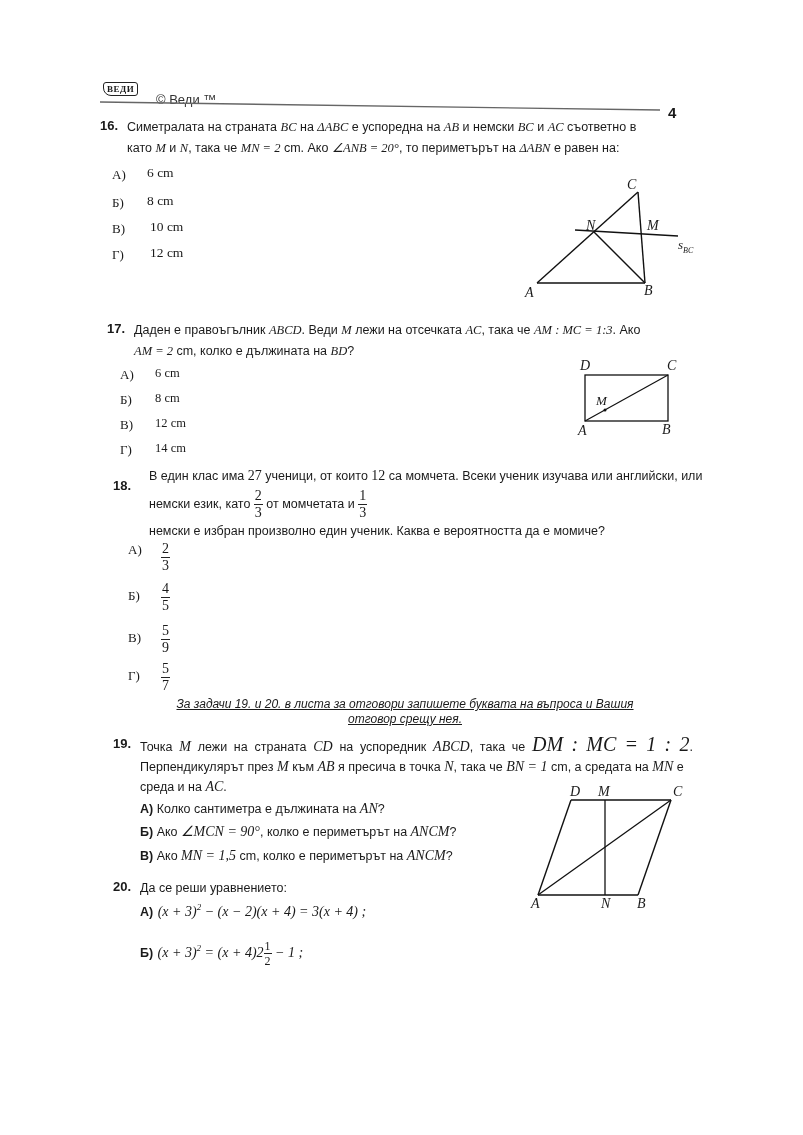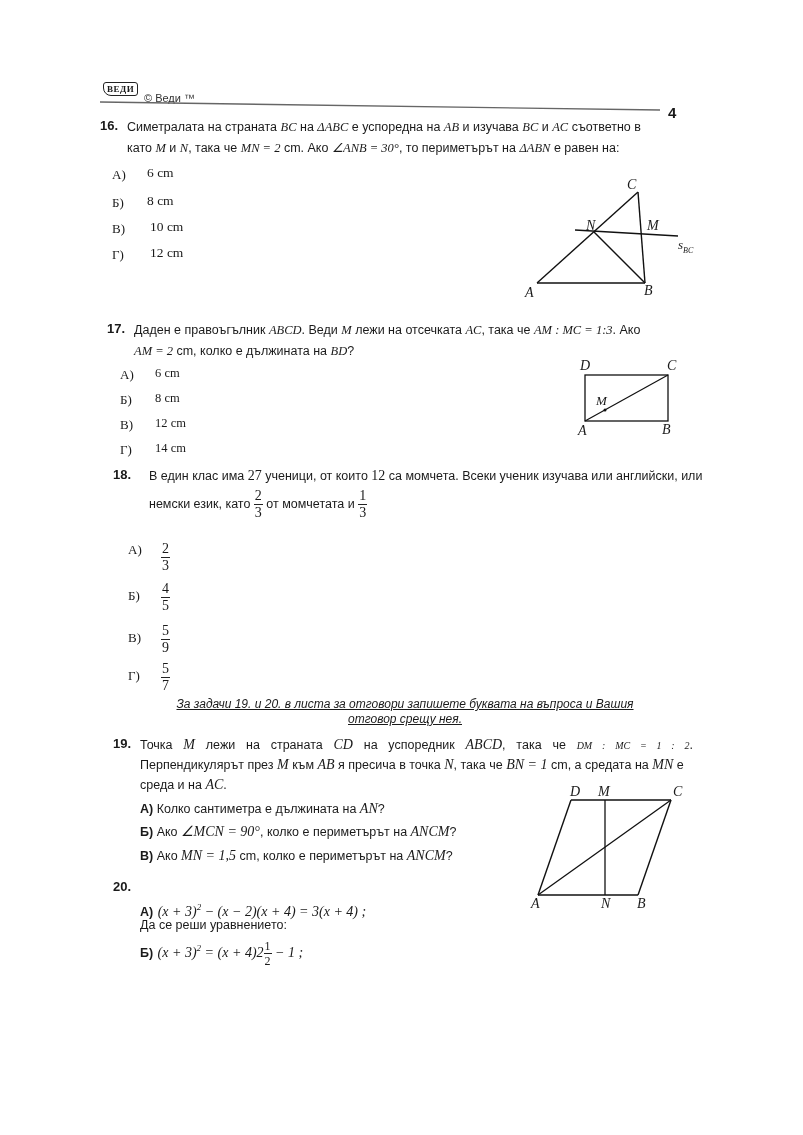--- a/index.html
+++ b/index.html
@@ -22,35 +22,35 @@
   .note { font-size: 12px; font-style: italic; text-decoration: underline; text-align: center; line-height: 15px; }
   .bold-label { font-weight: bold; font-size: 12.5px; }
   .math { font-family: "Liberation Serif", serif; font-size: 14px; }
   sup { font-size: 9px; }
 </style>
 </head>
 <body>
 
 <div class="abs" style="left:100px; top:80px; width:600px; height:40px;">
   <span class="abs logo-box" style="left:3px; top:2px;">ВЕДИ</span>
-  <span class="abs sans" style="left:44px; top:12px; font-size:11px; color:#333;">© Веди ™</span>
+  <span class="abs sans" style="left:56px; top:12px; font-size:13px; color:#333;">© Веди ™</span>
   <svg class="abs" style="left:0; top:20px;" width="600" height="12">
     <line x1="0" y1="2" x2="560" y2="10" stroke="#666" stroke-width="1.4"></line>
   </svg>
   <span class="abs sans" style="left:568px; top:24px; font-size:15px; font-weight:bold;">4</span>
 </div>
 
 <div class="abs" style="left:100px; top:117px; width:600px;">
   <span class="abs qnum" style="left:0; top:1px;">16.</span>
   <div class="abs qtext" style="left:27px; top:0; width:560px;">
     <div>
-      <span>Симетралата на страната </span><span class="it">BC</span><span> на </span><span class="it">ΔABC</span><span> е успоредна на </span><span class="it">AB</span><span> и изучава </span><span class="it">BC</span><span> и </span><span class="it">AC</span><span> съответно в</span>
-    </div>
-    <div>
-      <span>като </span><span class="it">M</span><span> и </span><span class="it">N</span><span>, така че </span><span class="it">MN = 2</span><span> cm. Ако </span><span class="it">∠ANB = 30°</span><span>, то периметърът на </span><span class="it">ΔABN</span><span> е равен на:</span>
+      <span>Симетралата на страната </span><span class="it">BC</span><span> на </span><span class="it">ΔABC</span><span> е успоредна на </span><span class="it">AB</span><span> и немски </span><span class="it">BC</span><span> и </span><span class="it">AC</span><span> съответно в</span>
+    </div>
+    <div>
+      <span>като </span><span class="it">M</span><span> и </span><span class="it">N</span><span>, така че </span><span class="it">MN = 2</span><span> cm. Ако </span><span class="it">∠ANB = 20°</span><span>, то периметърът на </span><span class="it">ΔABN</span><span> е равен на:</span>
     </div>
   </div>
 </div>
 <div class="abs" style="left:112px; top:165px;">
   <div class="abs" style="left:0; top:0; width:150px; height:22px;"><span class="opt-label">А)</span><span class="abs opt-val" style="left:35px; top:0;">6 cm</span></div>
   <div class="abs" style="left:0; top:28px; width:150px; height:22px;"><span class="opt-label">Б)</span><span class="abs opt-val" style="left:35px; top:0;">8 cm</span></div>
   <div class="abs" style="left:0; top:54px; width:150px; height:22px;"><span class="opt-label">В)</span><span class="abs opt-val" style="left:38px; top:0;">10 cm</span></div>
   <div class="abs" style="left:0; top:80px; width:150px; height:22px;"><span class="opt-label">Г)</span><span class="abs opt-val" style="left:38px; top:0;">12 cm</span></div>
 </div>
 
@@ -95,28 +95,29 @@
     <circle cx="30" cy="52" r="1.5" fill="#111"></circle>
   </svg>
   <span class="abs it" style="left:5px; top:0; font-size:14px;">D</span>
   <span class="abs it" style="left:92px; top:0; font-size:14px;">C</span>
   <span class="abs it" style="left:21px; top:35px; font-size:13px;">M</span>
   <span class="abs it" style="left:3px; top:65px; font-size:14px;">A</span>
   <span class="abs it" style="left:87px; top:64px; font-size:14px;">B</span>
 </div>
 
 <div class="abs" style="left:113px; top:465px; width:590px;">
-  <span class="abs qnum" style="left:0; top:2px;">18.</span>
+  <span class="abs qnum" style="left:0; top:13px;">18.</span>
   <div class="abs qtext" style="left:36px; top:0; width:560px;">
     <div style="height:22px;">
       <span>В един клас има </span><span class="serif" style="font-size:14px;">27</span><span> ученици, от които </span><span class="serif" style="font-size:14px;">12</span><span> са момчета. Всеки ученик изучава или английски, или</span>
     </div>
     <div style="height:34px; line-height:34px;">
       <span>немски език, като </span><span class="frac" style="font-size:14px;"><span class="num">2</span><span class="den">3</span></span><span> от момчетата и </span><span class="frac" style="font-size:14px;"><span class="num">1</span><span class="den">3</span></span>
     </div>
+    <div>немски е избран произволно един ученик. Каква е вероятността да е момиче?</div>
   </div>
 </div>
 <div class="abs" style="left:128px; top:542px;">
   <div class="abs" style="left:0; top:0; width:100px; height:34px;">
     <span class="opt-label abs" style="left:0; top:0;">А)</span>
     <span class="frac abs" style="left:33px; top:0; font-size:14px;">
         <span class="num">2</span>
         <span class="den">3</span>
       </span>
   </div>
@@ -145,21 +146,21 @@
 
 <div class="abs note" style="left:160px; top:697px; width:490px;">
   <div>За задачи 19. и 20. в листа за отговори запишете буквата на въпроса и Вашия</div>
   <div>отговор срещу нея.</div>
 </div>
 
 <div class="abs" style="left:113px; top:735px; width:590px;">
   <span class="abs qnum" style="left:0; top:1px;">19.</span>
   <div class="abs qtext" style="left:27px; top:0; width:553px; line-height:19px;">
     <div style="text-align:justify; text-align-last:justify;">
-      <span>Точка </span><span class="it" style="font-size:14px;">M</span><span> лежи на страната </span><span class="it" style="font-size:14px;">CD</span><span> на успоредник </span><span class="it" style="font-size:14px;">ABCD</span><span>, така че </span><span class="it" style="font-size:10px;">DM : MC = 1 : 2</span><span>.</span>
+      <span>Точка </span><span class="it" style="font-size:14px;">M</span><span> лежи на страната </span><span class="it" style="font-size:14px;">CD</span><span> на успоредник </span><span class="it" style="font-size:14px;">ABCD</span><span>, така че </span><span class="it" style="font-size:20px;">DM : MC = 1 : 2</span><span>.</span>
     </div>
     <div>
       <span>Перпендикулярът през </span><span class="it" style="font-size:14px;">M</span><span> към </span><span class="it" style="font-size:14px;">AB</span><span> я пресича в точка </span><span class="it" style="font-size:14px;">N</span><span>, така че </span><span class="it" style="font-size:14px;">BN = 1</span><span> cm, а средата на </span><span class="it" style="font-size:14px;">MN</span><span> е</span>
     </div>
     <div>
       <span>среда и на </span><span class="it" style="font-size:14px;">AC</span><span>.</span>
     </div>
   </div>
 </div>
 <div class="abs" style="left:140px; top:798px; width:380px;">
@@ -186,21 +187,21 @@
   <span class="abs it" style="left:45px; top:2px; font-size:14px;">D</span>
   <span class="abs it" style="left:73px; top:2px; font-size:14px;">M</span>
   <span class="abs it" style="left:148px; top:2px; font-size:14px;">C</span>
   <span class="abs it" style="left:6px; top:114px; font-size:14px;">A</span>
   <span class="abs it" style="left:76px; top:114px; font-size:14px;">N</span>
   <span class="abs it" style="left:112px; top:114px; font-size:14px;">B</span>
 </div>
 
 <div class="abs" style="left:113px; top:878px; width:400px;">
   <span class="abs qnum" style="left:0; top:1px;">20.</span>
-  <span class="abs qtext" style="left:27px; top:0;margin-top:37px;">Да се реши уравнението:</span>
+  <span class="abs qtext" style="left:27px; top:0;">Да се реши уравнението:</span>
 </div>
 <div class="abs" style="left:140px; top:902px; white-space:nowrap;">
   <span class="bold-label">А)</span>
   <span class="math it"><span>(x + 3)</span><sup>2</sup><span> − (x − 2)(x + 4) = 3(x + 4) ;</span></span>
 </div>
 <div class="abs" style="left:140px; top:932px; white-space:nowrap; line-height:32px;">
   <span class="bold-label">Б)</span>
   <span class="math it"><span>(x + 3)</span><sup>2</sup><span> = (x + 4)2</span><span class="frac" style="font-size:12px; font-style:normal;"><span class="num">1</span><span class="den">2</span></span><span> − 1 ;</span></span>
 </div>
 

